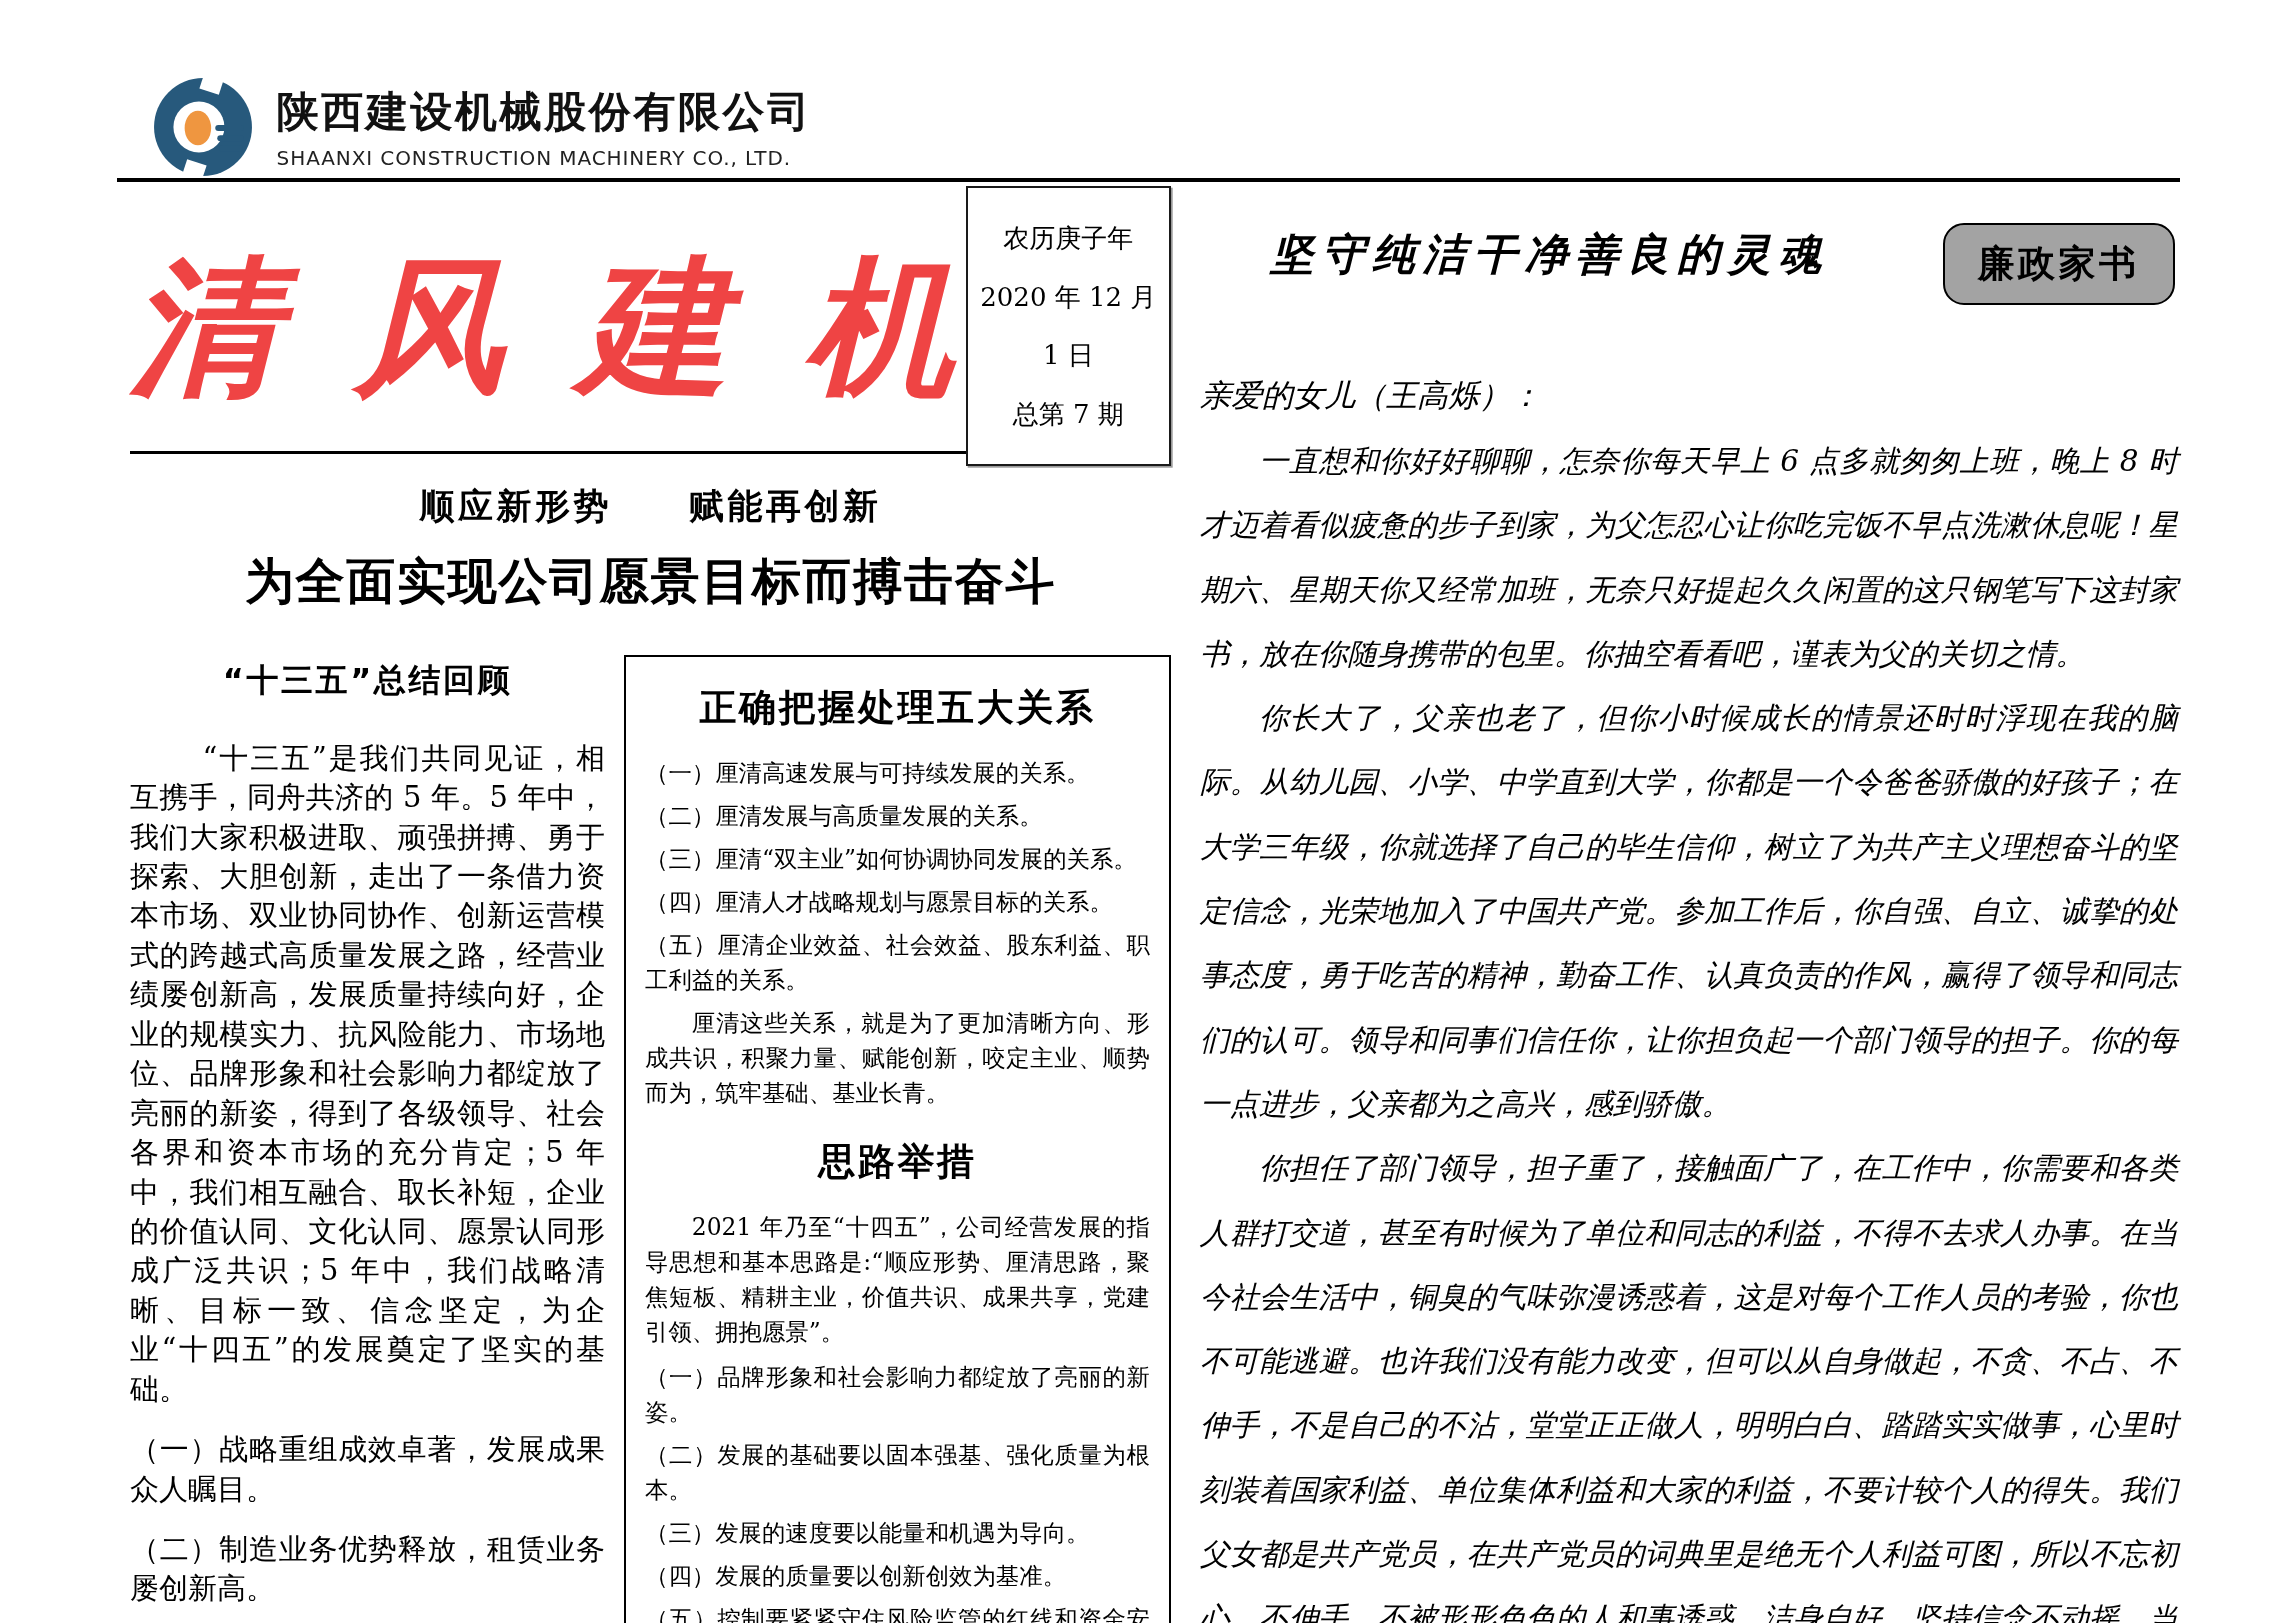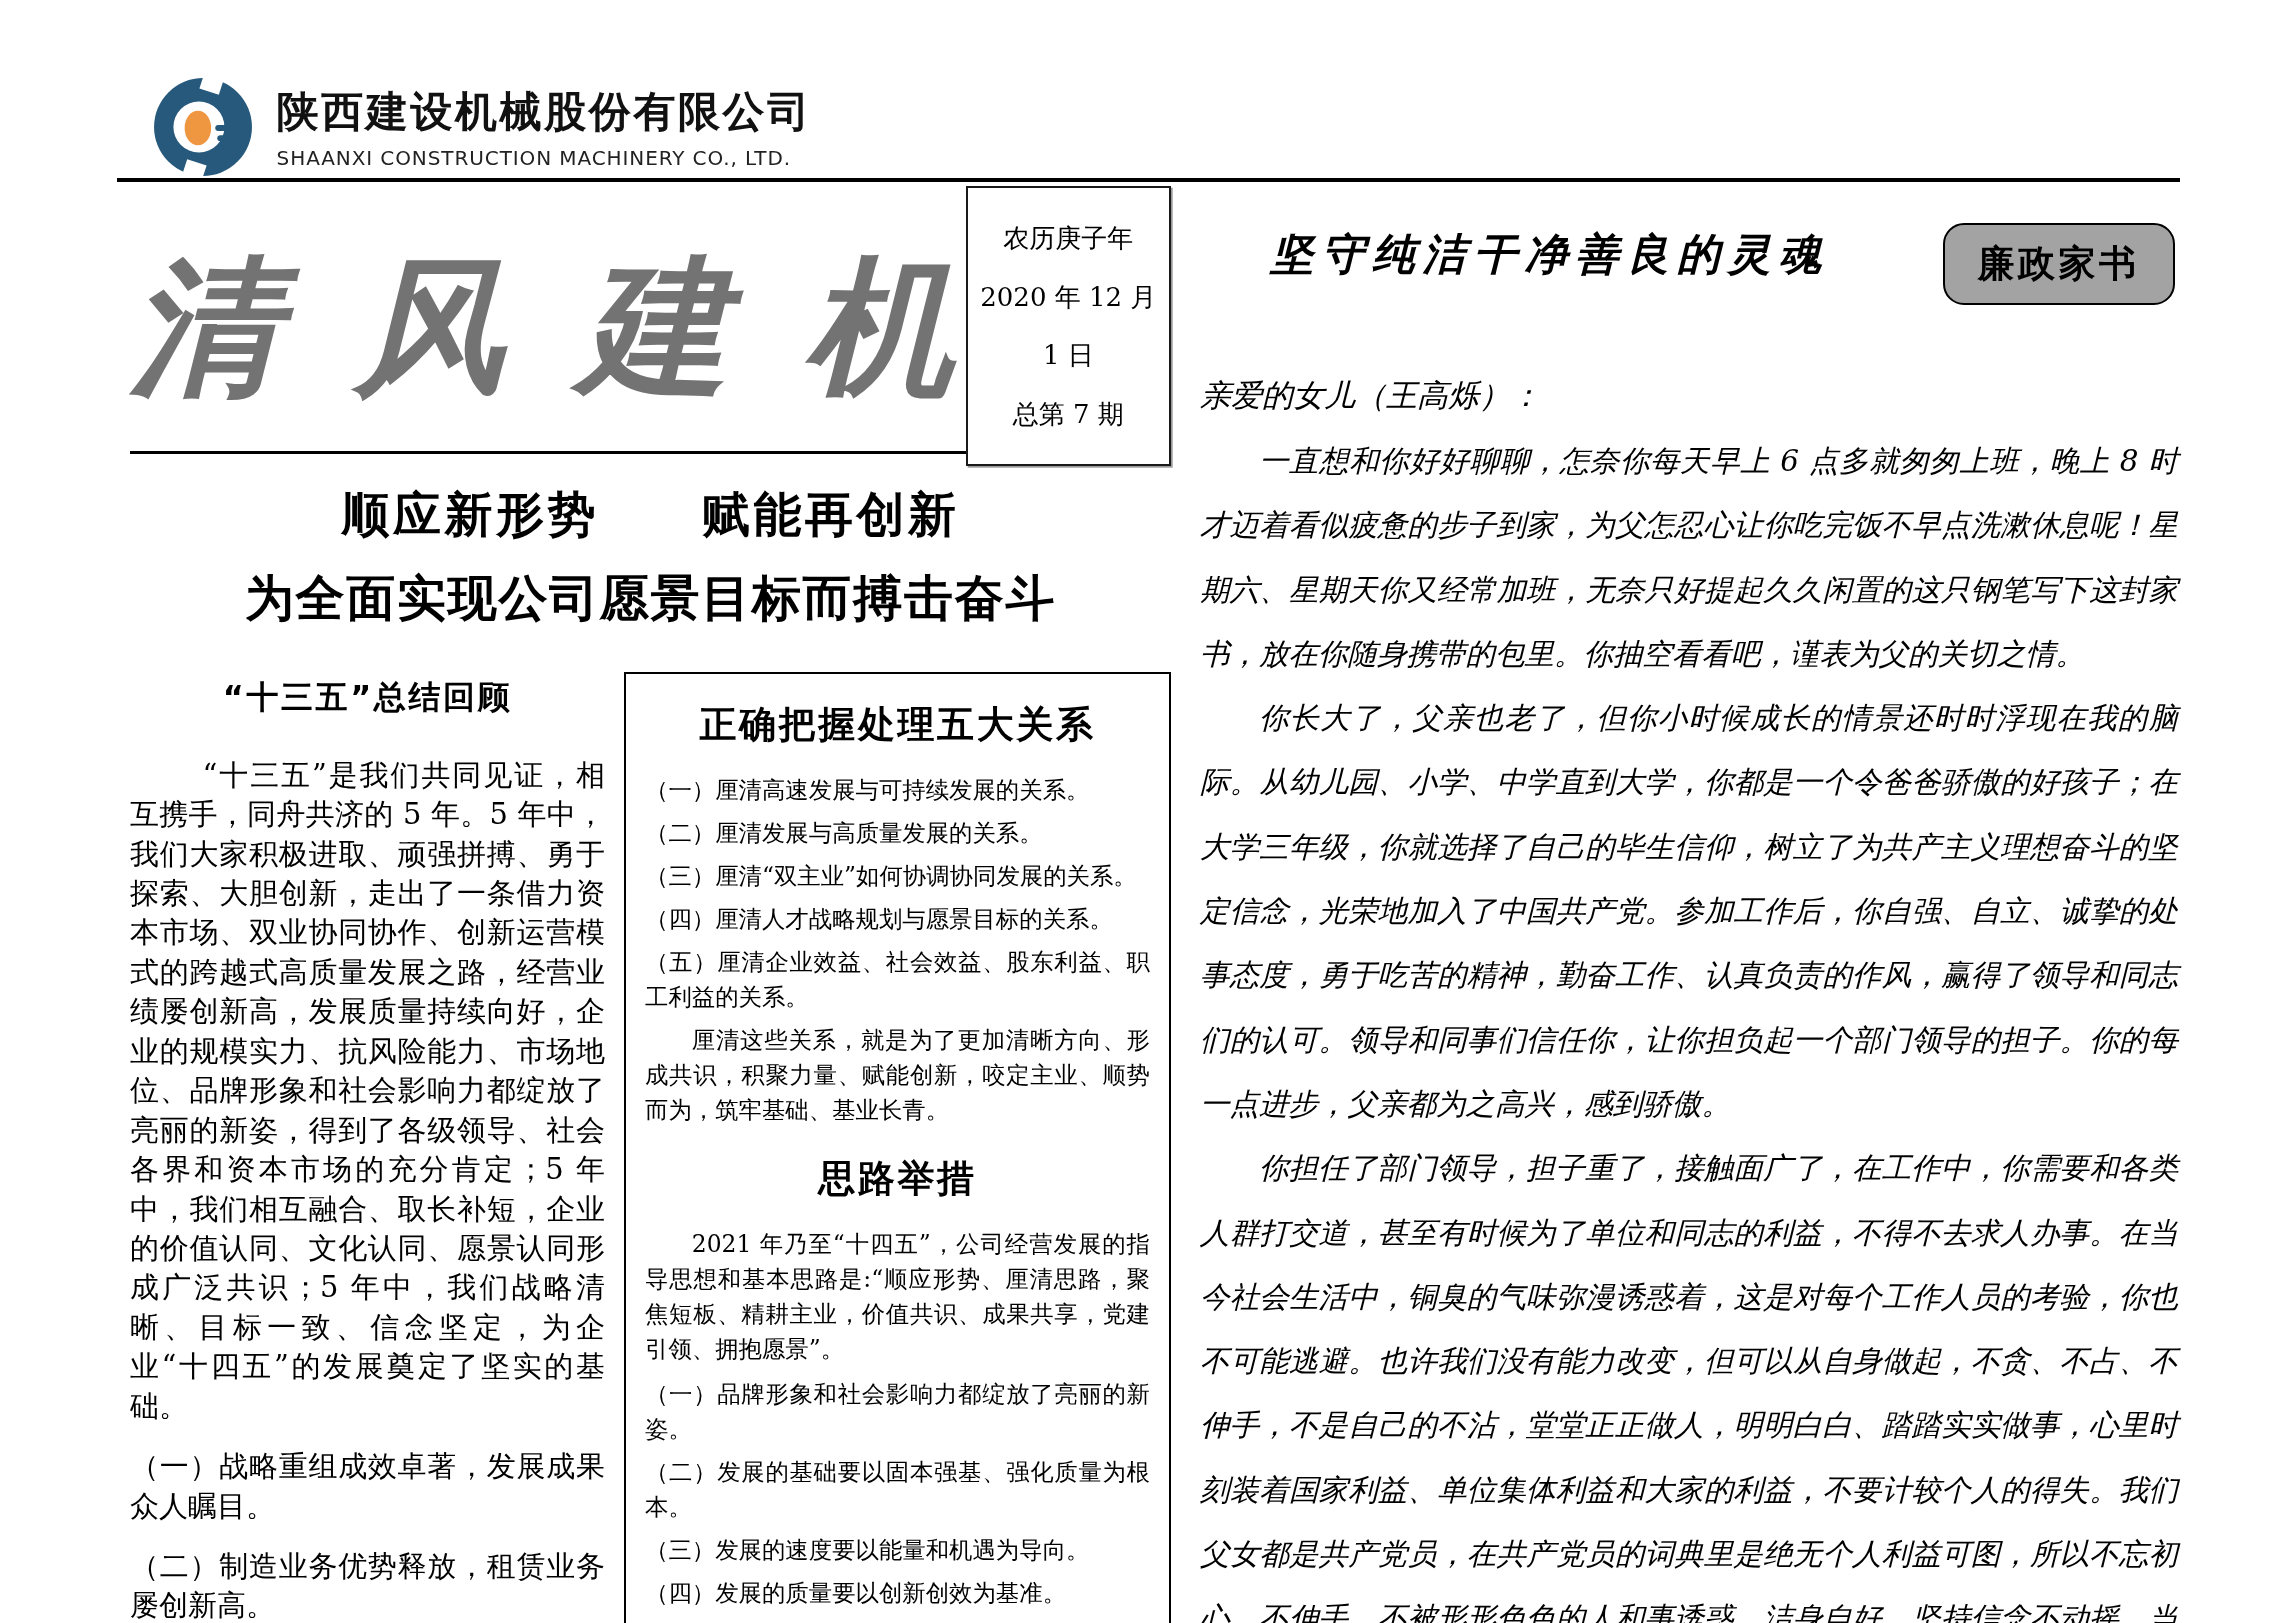--- a/index.html
+++ b/index.html
@@ -11,26 +11,26 @@
   .company-header { position:absolute; left:152px; top:76px; display:flex; align-items:center; gap:22.6px; }
   .logo-svg { width:102px; height:102px; display:block; }
   .company-names .zh { font-family:"DejaVu Sans", sans-serif; font-weight:700; font-size:42px; letter-spacing:2.6px; color:#111; }
   .company-names .en { font-family:"DejaVu Sans", sans-serif; font-size:20px; letter-spacing:0.9px; color:#222; margin-top:5.2px; }
   .top-rule { position:absolute; left:117px; right:115px; top:178px; border-top:4.3px solid #000; }
 
   
   .left-half { position:absolute; left:130px; top:210px; width:1041px; }
   .masthead-row { display:flex; justify-content:space-between; align-items:center; height:232px; }
   .masthead { font-family:"DejaVu Serif", serif; font-style:italic; font-weight:700;
-              font-size:149px; line-height:1; color:#737373; letter-spacing:12px; white-space:nowrap; }
+              font-size:149px; line-height:1; color:#ef4444; letter-spacing:12px; white-space:nowrap; }
   .issue-box { width:222px; border:2.6px solid #1a1a1a; box-shadow:1.7px 1.7px 0 #9a9a9a; background:#fff;
                text-align:center; font-size:26px; line-height:2.25; padding:21px 11px; font-family:"DejaVu Serif", serif; }
   .mast-rule { border-top:3.5px solid #000; margin-top:8.7px; }
   .headline { text-align:center; font-family:"DejaVu Sans", sans-serif; font-weight:700; margin-top:29.5px; }
-  .headline .h1line { font-size:48px; letter-spacing:3.5px; }
+  .headline .h1line { font-size:35px; letter-spacing:3.5px; }
   .headline .h2line { font-size:49px; letter-spacing:1.7px; margin-top:19px; }
 
   .columns { display:flex; gap:19px; margin-top:40px; align-items:flex-start; }
   .review { width:475px; }
   .review h2 { font-family:"DejaVu Sans", sans-serif; font-weight:700; font-size:32px; text-align:center;
                letter-spacing:2.6px; margin:3.5px 0 36px; }
   .review p { font-size:29px; line-height:1.36; text-align:justify; }
   .review .indent { text-indent:2.5em; }
   .review .num { margin-top:21px; }
 

